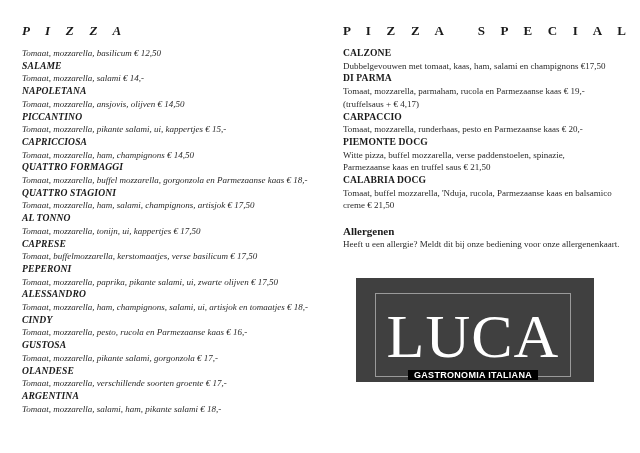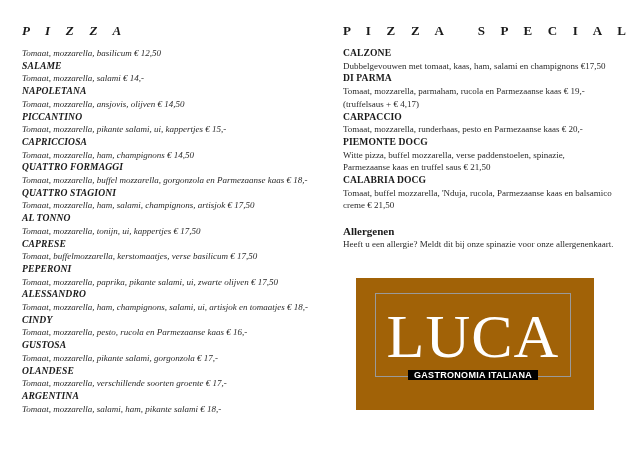--- a/index.html
+++ b/index.html
@@ -6,21 +6,21 @@
   body { width:640px; height:453px; position:relative; overflow:hidden; font-family:"Liberation Serif","DejaVu Serif",serif; color:#1a1a1a; }
   .col { position:absolute; top:22px; }
   .col-left { left:22px; width:310px;font-style:italic; }
   .col-right { left:343px; width:295px; }
   .section-title { font-size:13px; font-weight:bold; letter-spacing:6.2px; margin:0 0 7px 0; line-height:18px; }
   .item-name { font-size:9.6px; font-weight:bold; line-height:12.7px; white-space:nowrap; letter-spacing:0.1px; }
   .item-desc { font-size:9px; line-height:12.7px; white-space:nowrap; color:#2a2a2a; }
   .allergen { margin-top:13px; }
   .allergen-title { font-size:11px; font-weight:bold; line-height:12.7px; }
   .allergen-text { font-size:9px; line-height:12.7px; white-space:nowrap; color:#2a2a2a; }
-  .logo { position:absolute; left:356px; top:278px; width:238px; height:132px; background:#a16207; }
+  .logo { position:absolute; left:356px; top:278px; width:238px; height:104px; background:#404040; }
   .logo-frame { position:absolute; left:19px; top:15px; width:196px; height:84px; border:1px solid #9a9a9a; box-sizing:border-box; }
   .logo-text { position:absolute; left:0; right:0; top:11px; text-align:center; color:#fff; font-family:"Liberation Serif","DejaVu Serif",serif; font-size:62px; line-height:62px; letter-spacing:1px; }
   .logo-sub { position:absolute; left:0; right:0; bottom:-6px; text-align:center; }
   .logo-sub span { background:#000; color:#fff; font-family:"Liberation Sans","DejaVu Sans",sans-serif; font-weight:bold; font-size:9px; padding:0 6px; letter-spacing:0.3px; }
 </style>
 </head>
 <body>
 
 <div class="col col-left">
   <div class="section-title">P I Z Z A</div>
@@ -109,21 +109,21 @@
         <div class="item-desc">Parmezaanse kaas en truffel saus € 21,50</div>
       </div>
     <div>
         <div class="item-name">CALABRIA DOCG</div>
         <div class="item-desc">Tomaat, buffel mozzarella, 'Nduja, rucola, Parmezaanse kaas en balsamico</div>
         <div class="item-desc">creme € 21,50</div>
       </div>
   </div>
   <div class="allergen">
     <div class="allergen-title">Allergenen</div>
-    <div class="allergen-text">Heeft u een allergie? Meldt dit bij onze spinazie voor onze allergenenkaart.</div>
+    <div class="allergen-text">Heeft u een allergie? Meldt dit bij onze bediening voor onze allergenenkaart.</div>
   </div>
 </div>
 
 <div class="logo">
   <div class="logo-frame">
     <div class="logo-text">LUCA</div>
     <div class="logo-sub"><span>GASTRONOMIA ITALIANA</span></div>
   </div>
 </div>
 

